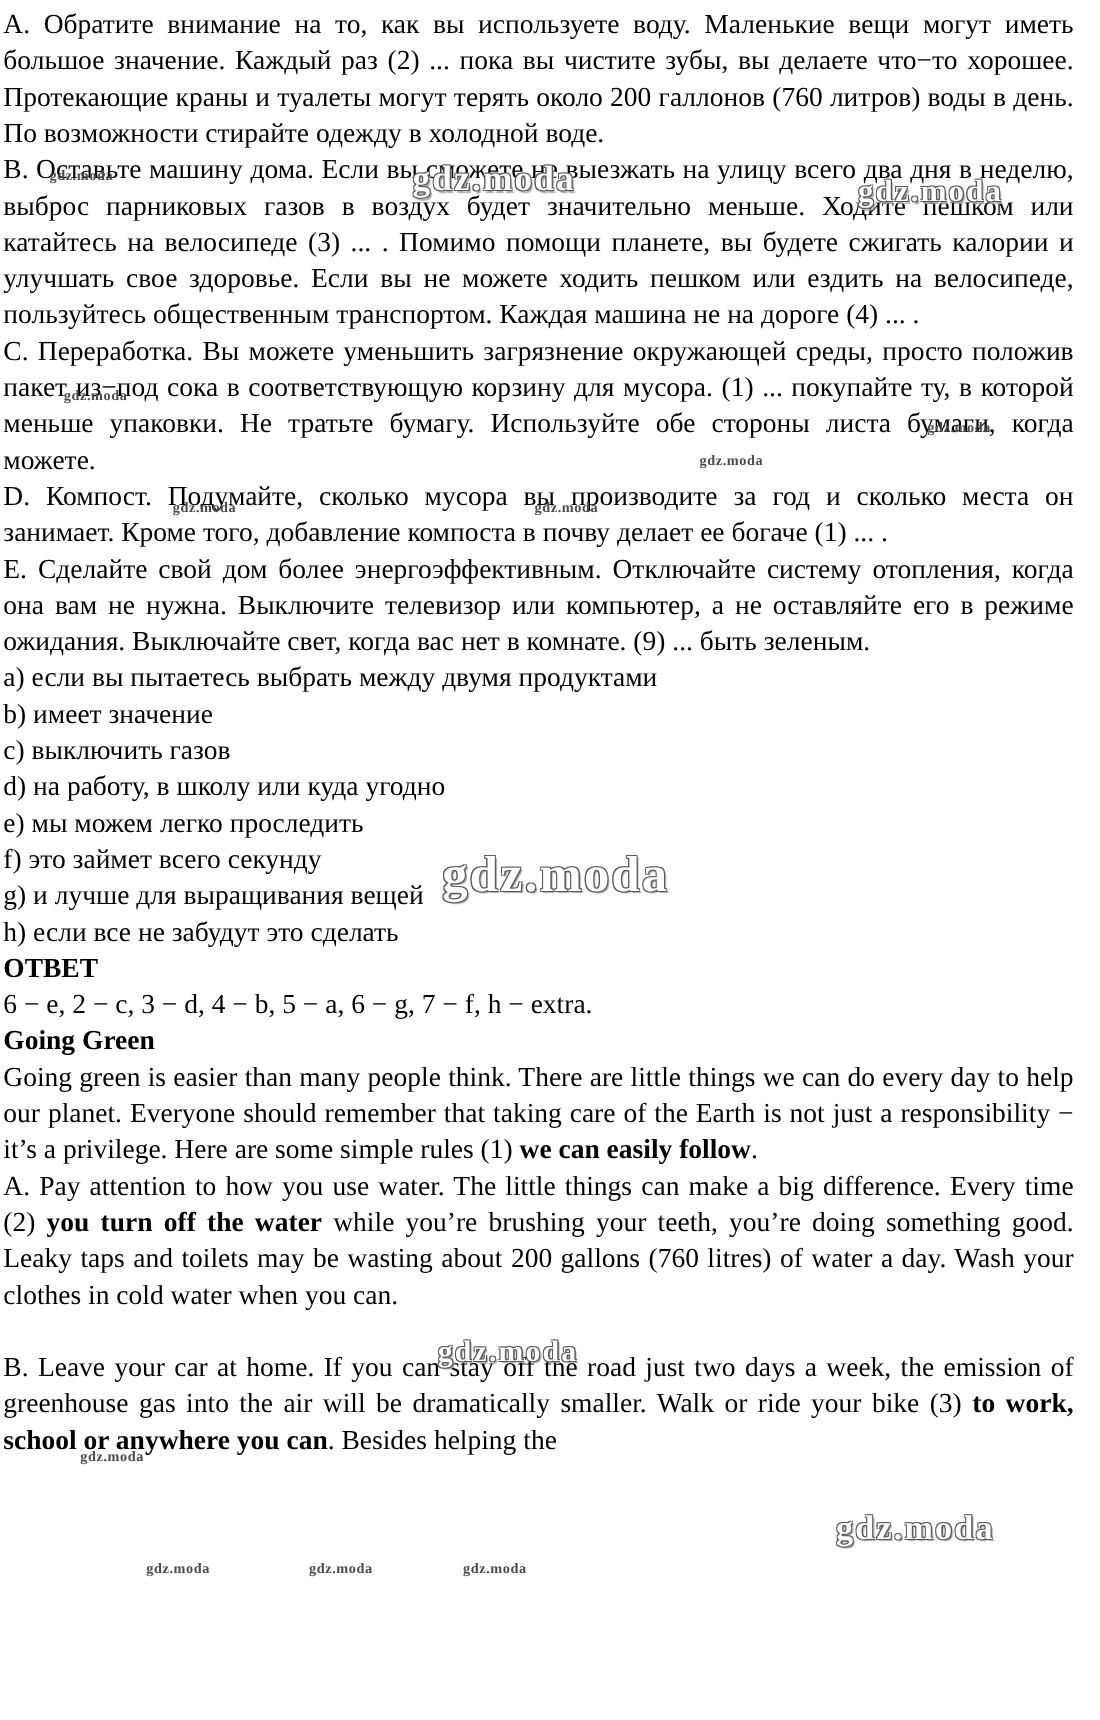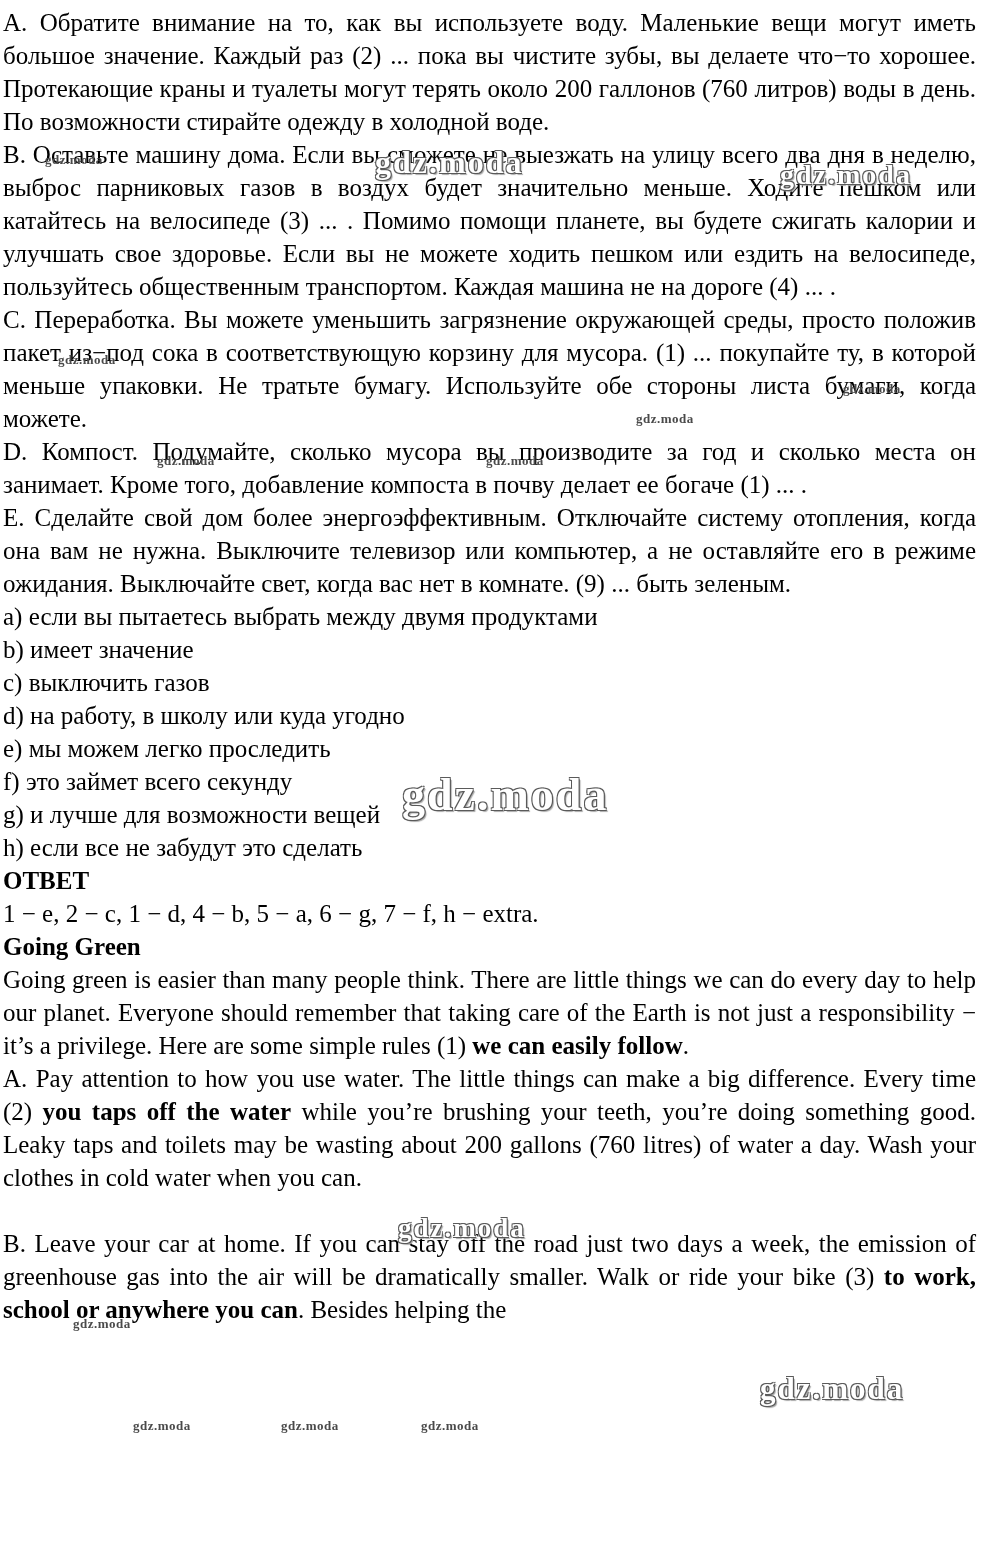--- a/index.html
+++ b/index.html
@@ -69,27 +69,27 @@
       <p><span>В. Оставьте машину дома. Если вы сможете не выезжать на улицу всего два дня в неделю, выброс парниковых газов в воздух будет значительно меньше. Ходите пешком или катайтесь на велосипеде (3) ... . Помимо помощи планете, вы будете сжигать калории и улучшать свое здоровье. Если вы не можете ходить пешком или ездить на велосипеде, пользуйтесь общественным транспортом. Каждая машина не на дороге (4) ... .</span></p>
       <p><span>С. Переработка. Вы можете уменьшить загрязнение окружающей среды, просто положив пакет из−под сока в соответствующую корзину для мусора. (1) ... покупайте ту, в которой меньше упаковки. Не тратьте бумагу. Используйте обе стороны листа бумаги, когда можете.</span></p>
       <p><span>D. Компост. Подумайте, сколько мусора вы производите за год и сколько места он занимает. Кроме того, добавление компоста в почву делает ее богаче (1) ... .</span></p>
       <p><span>Е. Сделайте свой дом более энергоэффективным. Отключайте систему отопления, когда она вам не нужна. Выключите телевизор или компьютер, а не оставляйте его в режиме ожидания. Выключайте свет, когда вас нет в комнате. (9) ... быть зеленым.</span></p>
       <p class="no-justify"><span>a) если вы пытаетесь выбрать между двумя продуктами</span></p>
       <p class="no-justify"><span>b) имеет значение</span></p>
       <p class="no-justify"><span>c) выключить газов</span></p>
       <p class="no-justify"><span>d) на работу, в школу или куда угодно</span></p>
       <p class="no-justify"><span>e) мы можем легко проследить</span></p>
       <p class="no-justify"><span>f) это займет всего секунду</span></p>
-      <p class="no-justify"><span>g) и лучше для возможности вещей</span></p>
+      <p class="no-justify"><span>g) и лучше для выращивания вещей</span></p>
       <p class="no-justify"><span>h) если все не забудут это сделать</span></p>
       <p class="no-justify"><b>ОТВЕТ</b></p>
-      <p class="no-justify"><span>1 − e, 2 − c, 1 − d, 4 − b, 5 − a, 6 − g, 7 − f, h − extra.</span></p>
+      <p class="no-justify"><span>6 − e, 2 − c, 3 − d, 4 − b, 5 − a, 6 − g, 7 − f, h − extra.</span></p>
       <p class="no-justify"><b>Going Green</b></p>
       <p><span>Going green is easier than many people think. There are little things we can do every day to help our planet. Everyone should remember that taking care of the Earth is not just a responsibility − it’s a privilege. Here are some simple rules (1) </span><b>we can easily follow</b><span>.</span></p>
-      <p><span>A. Pay attention to how you use water. The little things can make a big difference. Every time (2) </span><b>you taps off the water</b><span> while you’re brushing your teeth, you’re doing something good. Leaky taps and toilets may be wasting about 200 gallons (760 litres) of water a day. Wash your clothes in cold water when you can.</span></p>
+      <p><span>A. Pay attention to how you use water. The little things can make a big difference. Every time (2) </span><b>you turn off the water</b><span> while you’re brushing your teeth, you’re doing something good. Leaky taps and toilets may be wasting about 200 gallons (760 litres) of water a day. Wash your clothes in cold water when you can.</span></p>
       <p><span>B. Leave your car at home. If you can stay off the road just two days a week, the emission of greenhouse gas into the air will be dramatically smaller. Walk or ride your bike (3) </span><b>to work, school or anywhere you can</b><span>. Besides helping the</span></p>
     </div>
 
   <span class="wm wm-small" style="left:45px;top:143px">gdz.moda</span>
   <span class="wm wm-large" style="left:375px;top:146px;font-size:32px">gdz.moda</span>
   <span class="wm wm-large" style="left:780px;top:158px;font-size:28px">gdz.moda</span>
   <span class="wm wm-small" style="left:58px;top:343px">gdz.moda</span>
   <span class="wm wm-small" style="left:843px;top:372px">gdz.moda</span>
   <span class="wm wm-small" style="left:636px;top:402px">gdz.moda</span>
   <span class="wm wm-small" style="left:157px;top:444px">gdz.moda</span>

